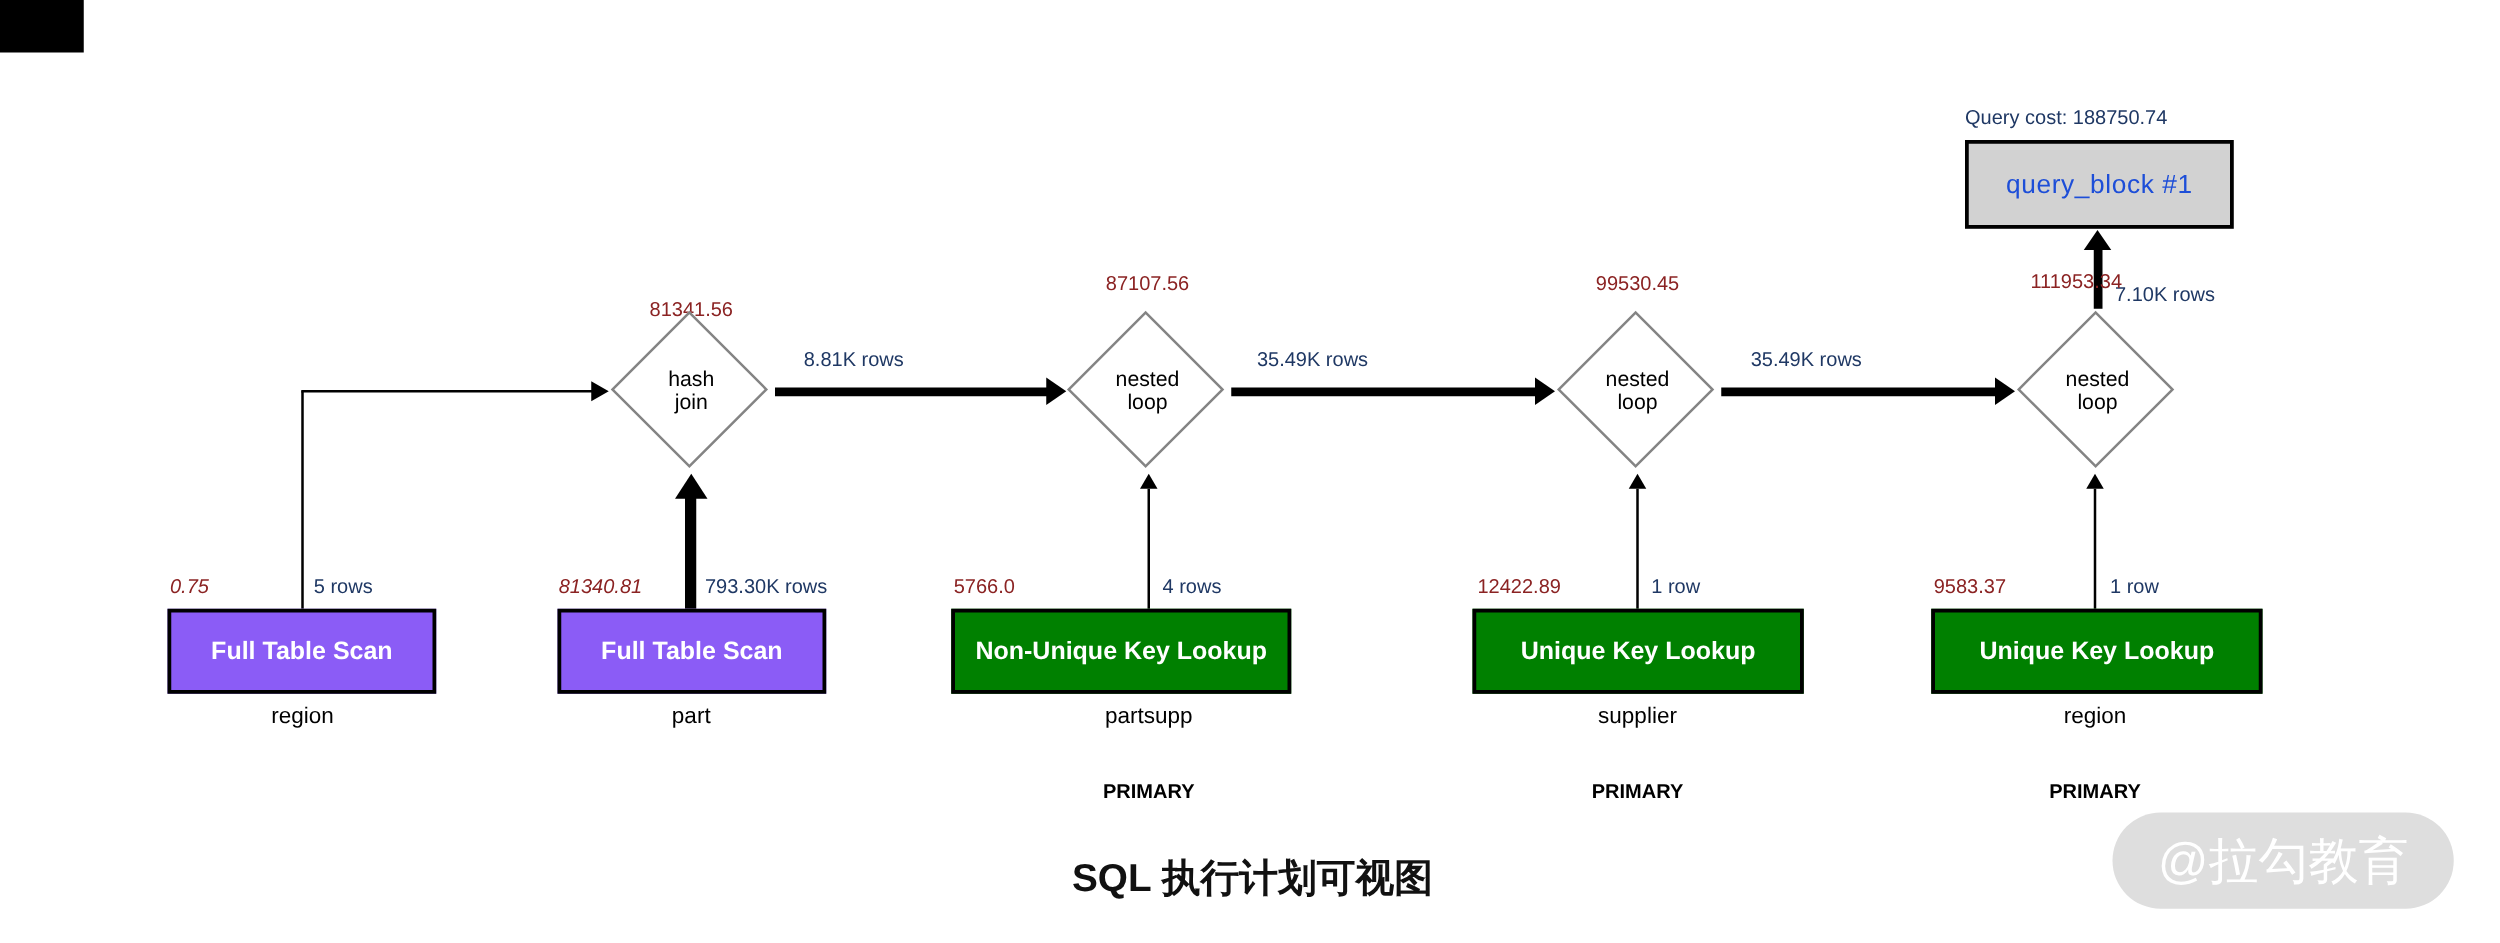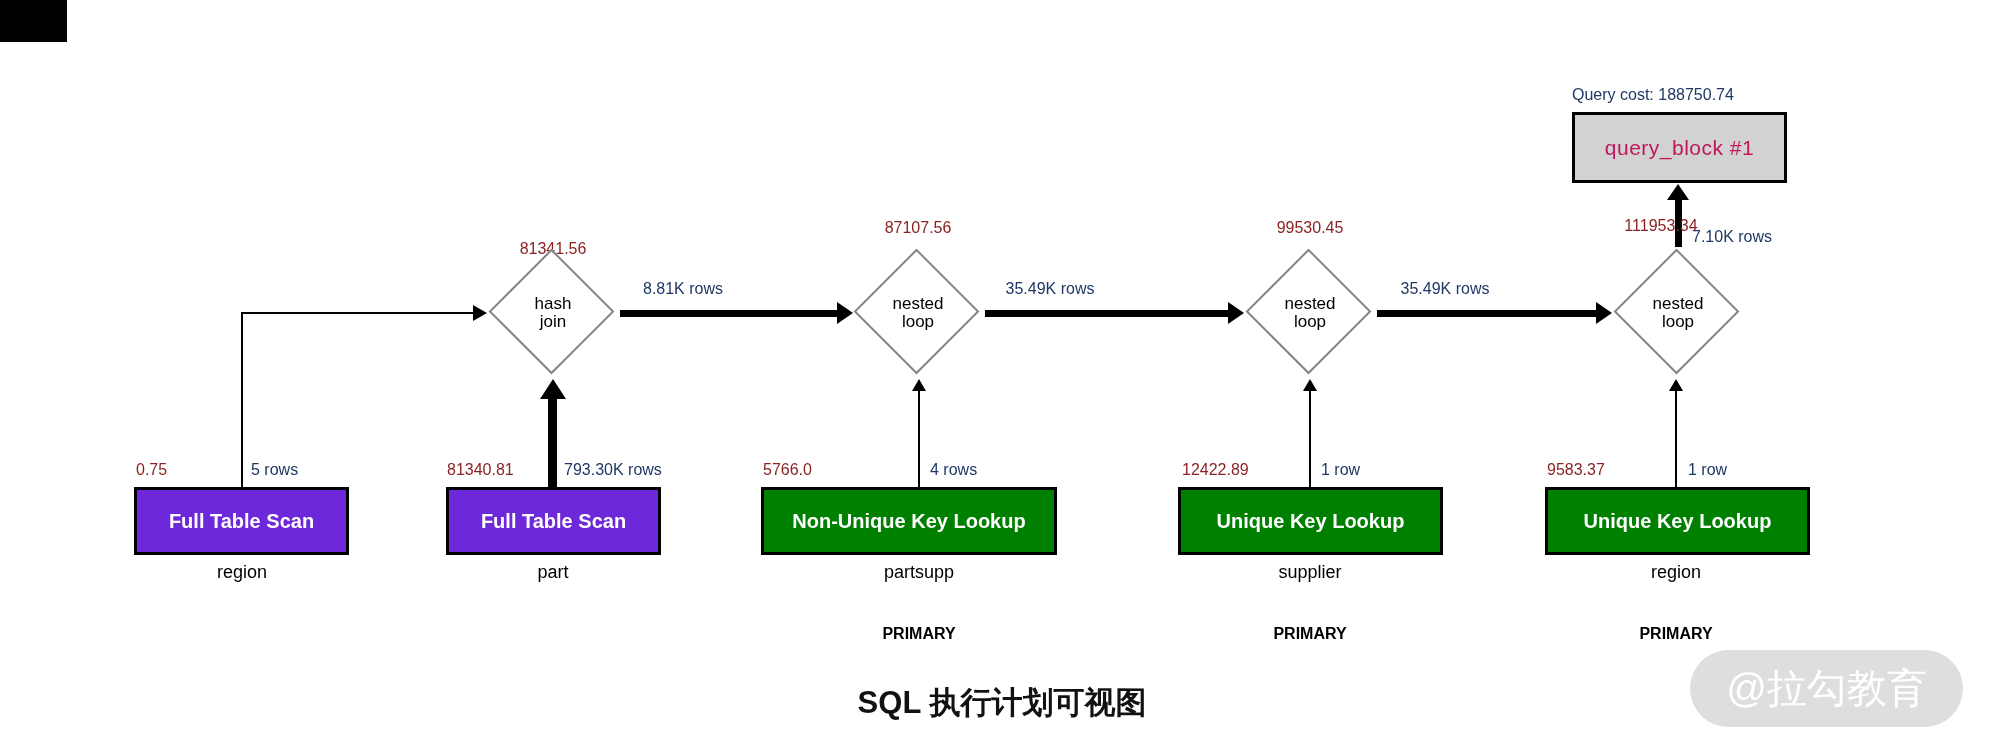--- a/index.html
+++ b/index.html
@@ -12,21 +12,21 @@
   .rows { color:#1f3864; }
   .ctr { transform:translateX(-50%); }
 
   .black-rect { position:absolute; left:0; top:0; width:67px; height:42px; background:#000; }
 
   .query-cost { position:absolute; left:1572px; top:86px; font-size:16px; color:#1f3864; white-space:nowrap; }
   .query-block {
     position:absolute; left:1572px; top:112px; width:215px; height:71px;
     background:#d2d2d2; border:3px solid #000; box-sizing:border-box;
     display:flex; align-items:center; justify-content:center;
-    font-size:21px; color:#be185d; letter-spacing:0.5px;
+    font-size:21px; color:#1d4ed8; letter-spacing:0.5px;
   }
 
   .diamond { position:absolute; width:132px; height:132px; }
   .diamond-shape {
     position:absolute; left:19.5px; top:19.5px; width:89px; height:89px;
     transform:rotate(45deg); background:#fff; border:2px solid #848484; box-sizing:border-box;
   }
   .diamond-label {
     position:absolute; left:0; top:0; width:132px; height:132px;
     display:flex; flex-direction:column; align-items:center; justify-content:center;
@@ -43,21 +43,21 @@
   .tri-right-sm { position:absolute; width:0; height:0; border-top:8px solid transparent; border-bottom:8px solid transparent; border-left:14px solid #000; }
   .tri-up { position:absolute; width:0; height:0; border-left:13px solid transparent; border-right:13px solid transparent; border-bottom:20px solid #000; }
   .tri-up-sm { position:absolute; width:0; height:0; border-left:7px solid transparent; border-right:7px solid transparent; border-bottom:12px solid #000; }
   .tri-up-med { position:absolute; width:0; height:0; border-left:11px solid transparent; border-right:11px solid transparent; border-bottom:16px solid #000; }
 
   .tbox {
     position:absolute; top:487px; height:68px; box-sizing:border-box;
     border:3px solid #000; color:#fff; font-weight:bold; font-size:20px;
     display:flex; align-items:center; justify-content:center; white-space:nowrap;
   }
-  .tbox.scan   { background:#6d28d9; }
+  .tbox.scan   { background:#8b5cf6; }
   .tbox.lookup { background:#008000; }
 
   .tname { position:absolute; top:562px; font-size:18px; color:#000; white-space:nowrap; transform:translateX(-50%); }
   .tindex { position:absolute; top:585px; font-size:16px; font-weight:bold; color:#000; white-space:nowrap; transform:translateX(-50%);margin-top:40px; }
 
   .caption {
     position:absolute; left:1002px; top:682px; transform:translateX(-50%);
     font-size:31px; font-weight:bold; color:#111; white-space:nowrap;
   }
   .watermark {
@@ -137,42 +137,42 @@
 
   <div class="vline-thin" style="left:918px; top:391px; height:96px;"></div>
   <div class="tri-up-sm" style="left:912px; top:379px;"></div>
 
   <div class="vline-thin" style="left:1309px; top:391px; height:96px;"></div>
   <div class="tri-up-sm" style="left:1303px; top:379px;"></div>
 
   <div class="vline-thin" style="left:1675px; top:391px; height:96px;"></div>
   <div class="tri-up-sm" style="left:1669px; top:379px;"></div>
 
-  <div class="lbl cost" style="left:136px; top:461px;">0.75</div>
+  <div class="lbl cost" style="left:136px; top:461px;font-style:italic;">0.75</div>
   <div class="lbl rows" style="left:251px; top:461px;">5 rows</div>
 
-  <div class="lbl cost" style="left:447px; top:461px;">81340.81</div>
+  <div class="lbl cost" style="left:447px; top:461px;font-style:italic;">81340.81</div>
   <div class="lbl rows" style="left:564px; top:461px;">793.30K rows</div>
 
   <div class="lbl cost" style="left:763px; top:461px;">5766.0</div>
   <div class="lbl rows" style="left:930px; top:461px;">4 rows</div>
 
   <div class="lbl cost" style="left:1182px; top:461px;">12422.89</div>
   <div class="lbl rows" style="left:1321px; top:461px;">1 row</div>
 
   <div class="lbl cost" style="left:1547px; top:461px;">9583.37</div>
   <div class="lbl rows" style="left:1688px; top:461px;">1 row</div>
 
   <div class="tbox scan" style="left:134px;  width:215px;">
     <span>Full Table Scan</span>
   </div>
   <div class="tbox scan" style="left:446px;  width:215px;">
     <span>Full Table Scan</span>
   </div>
-  <div class="tbox lookup" style="left:761px;  width:296px;">
+  <div class="tbox lookup" style="left:761px;  width:272px;">
     <span>Non-Unique Key Lookup</span>
   </div>
   <div class="tbox lookup" style="left:1178px; width:265px;">
     <span>Unique Key Lookup</span>
   </div>
   <div class="tbox lookup" style="left:1545px; width:265px;">
     <span>Unique Key Lookup</span>
   </div>
 
   <div class="tname" style="left:242px;">region</div>

